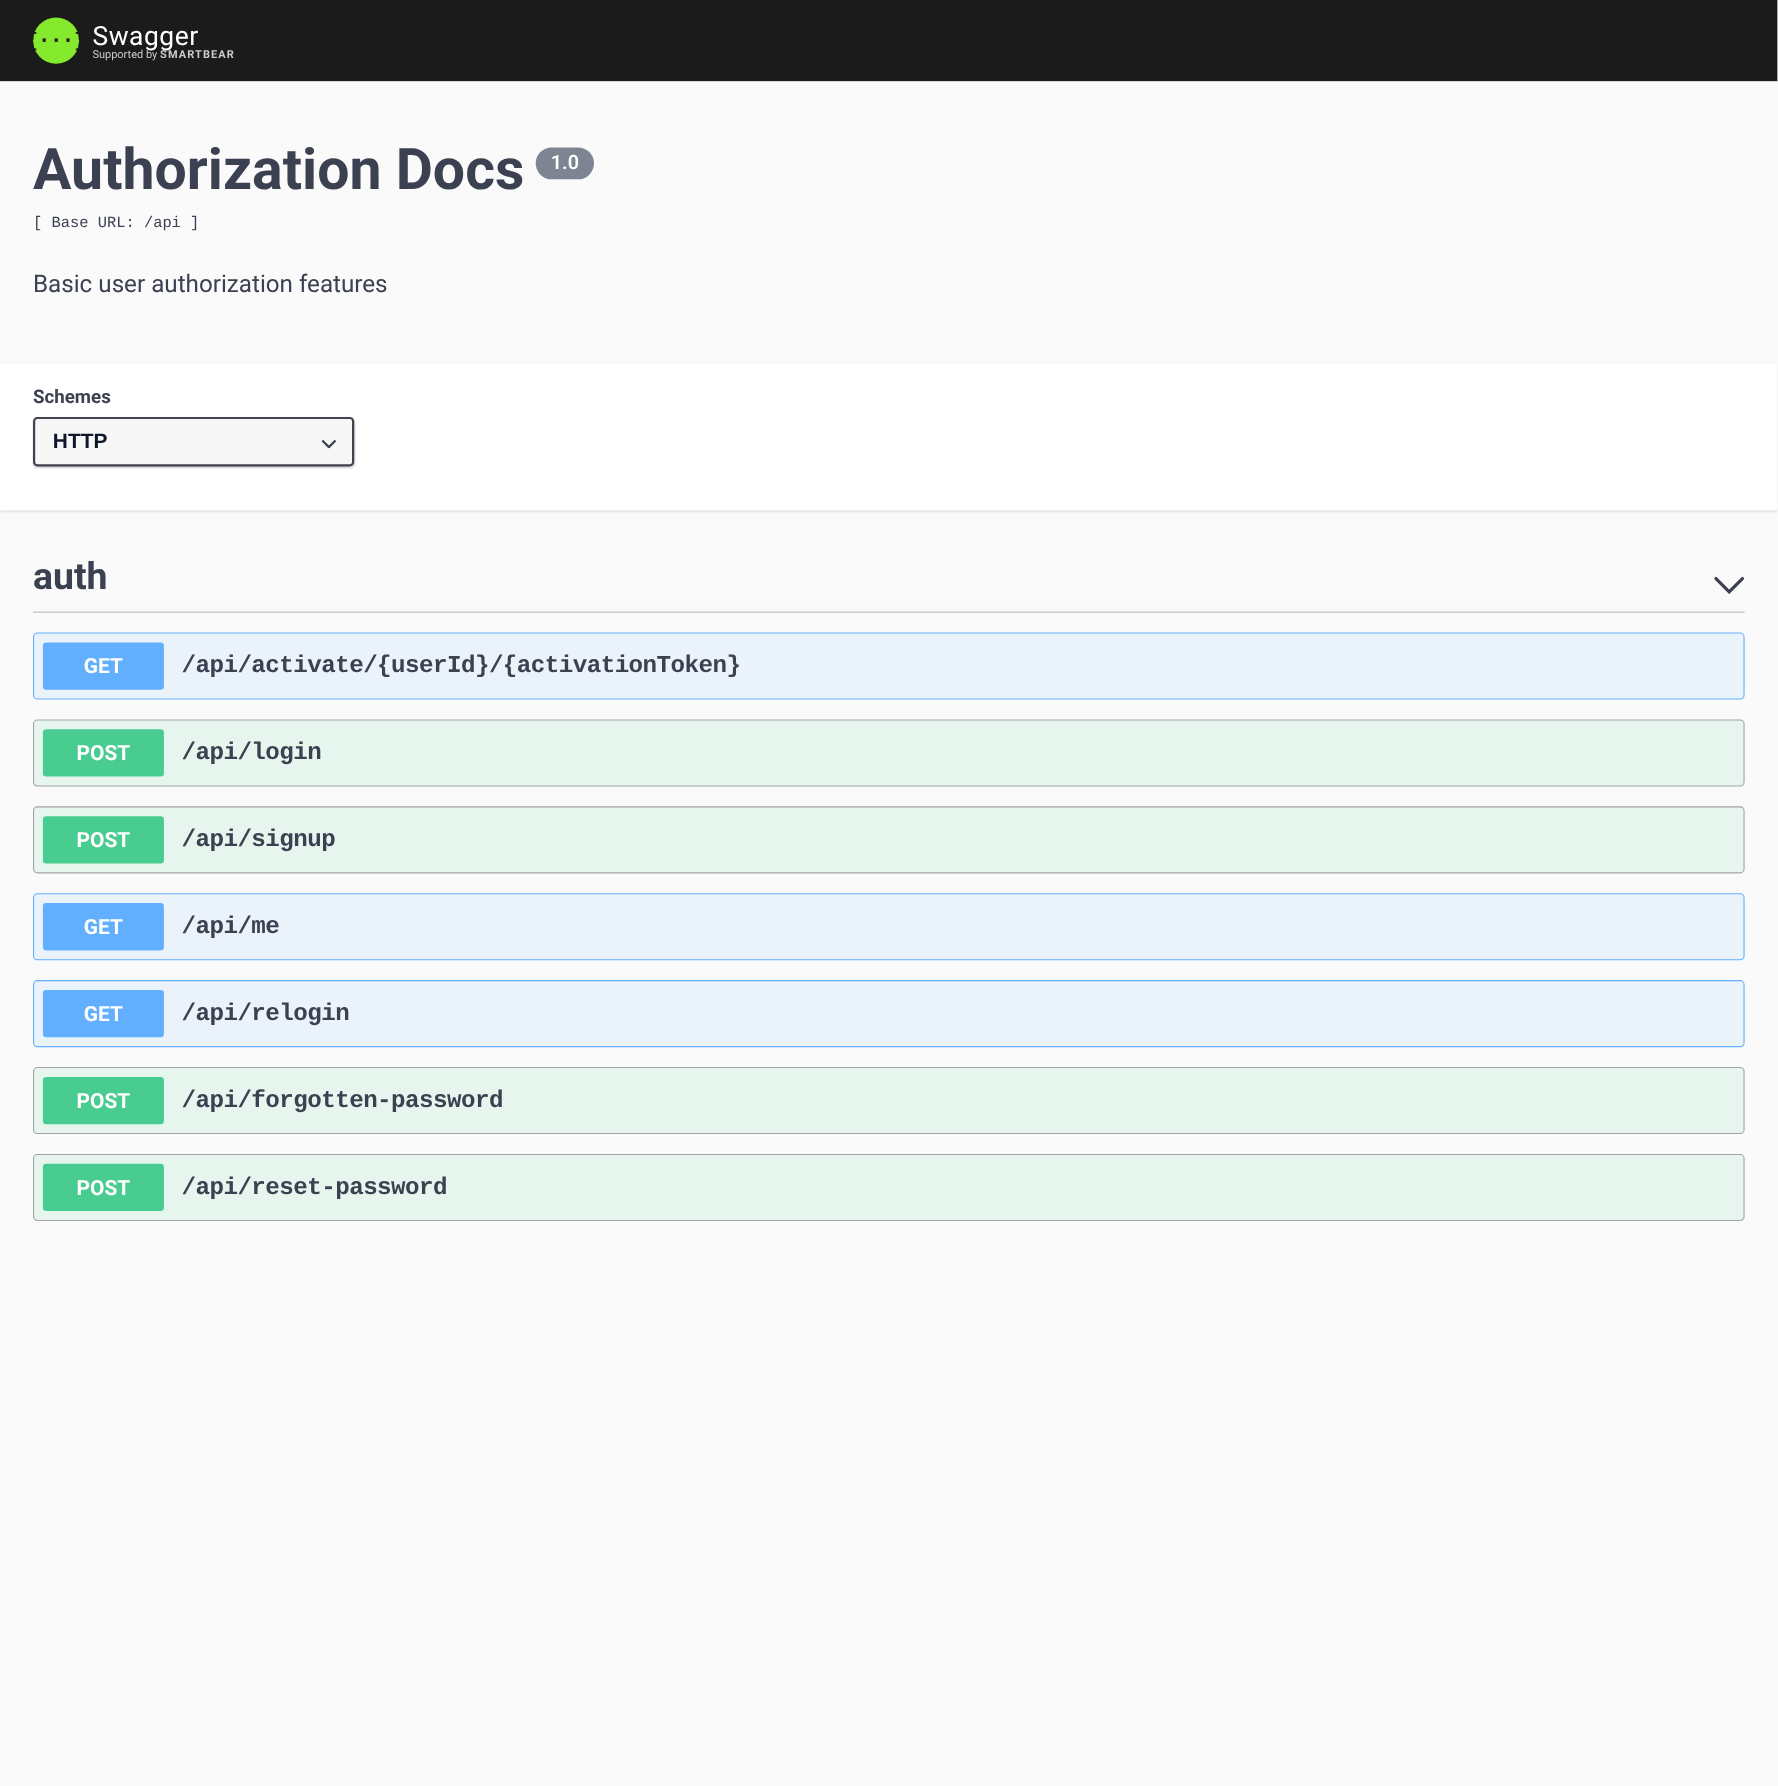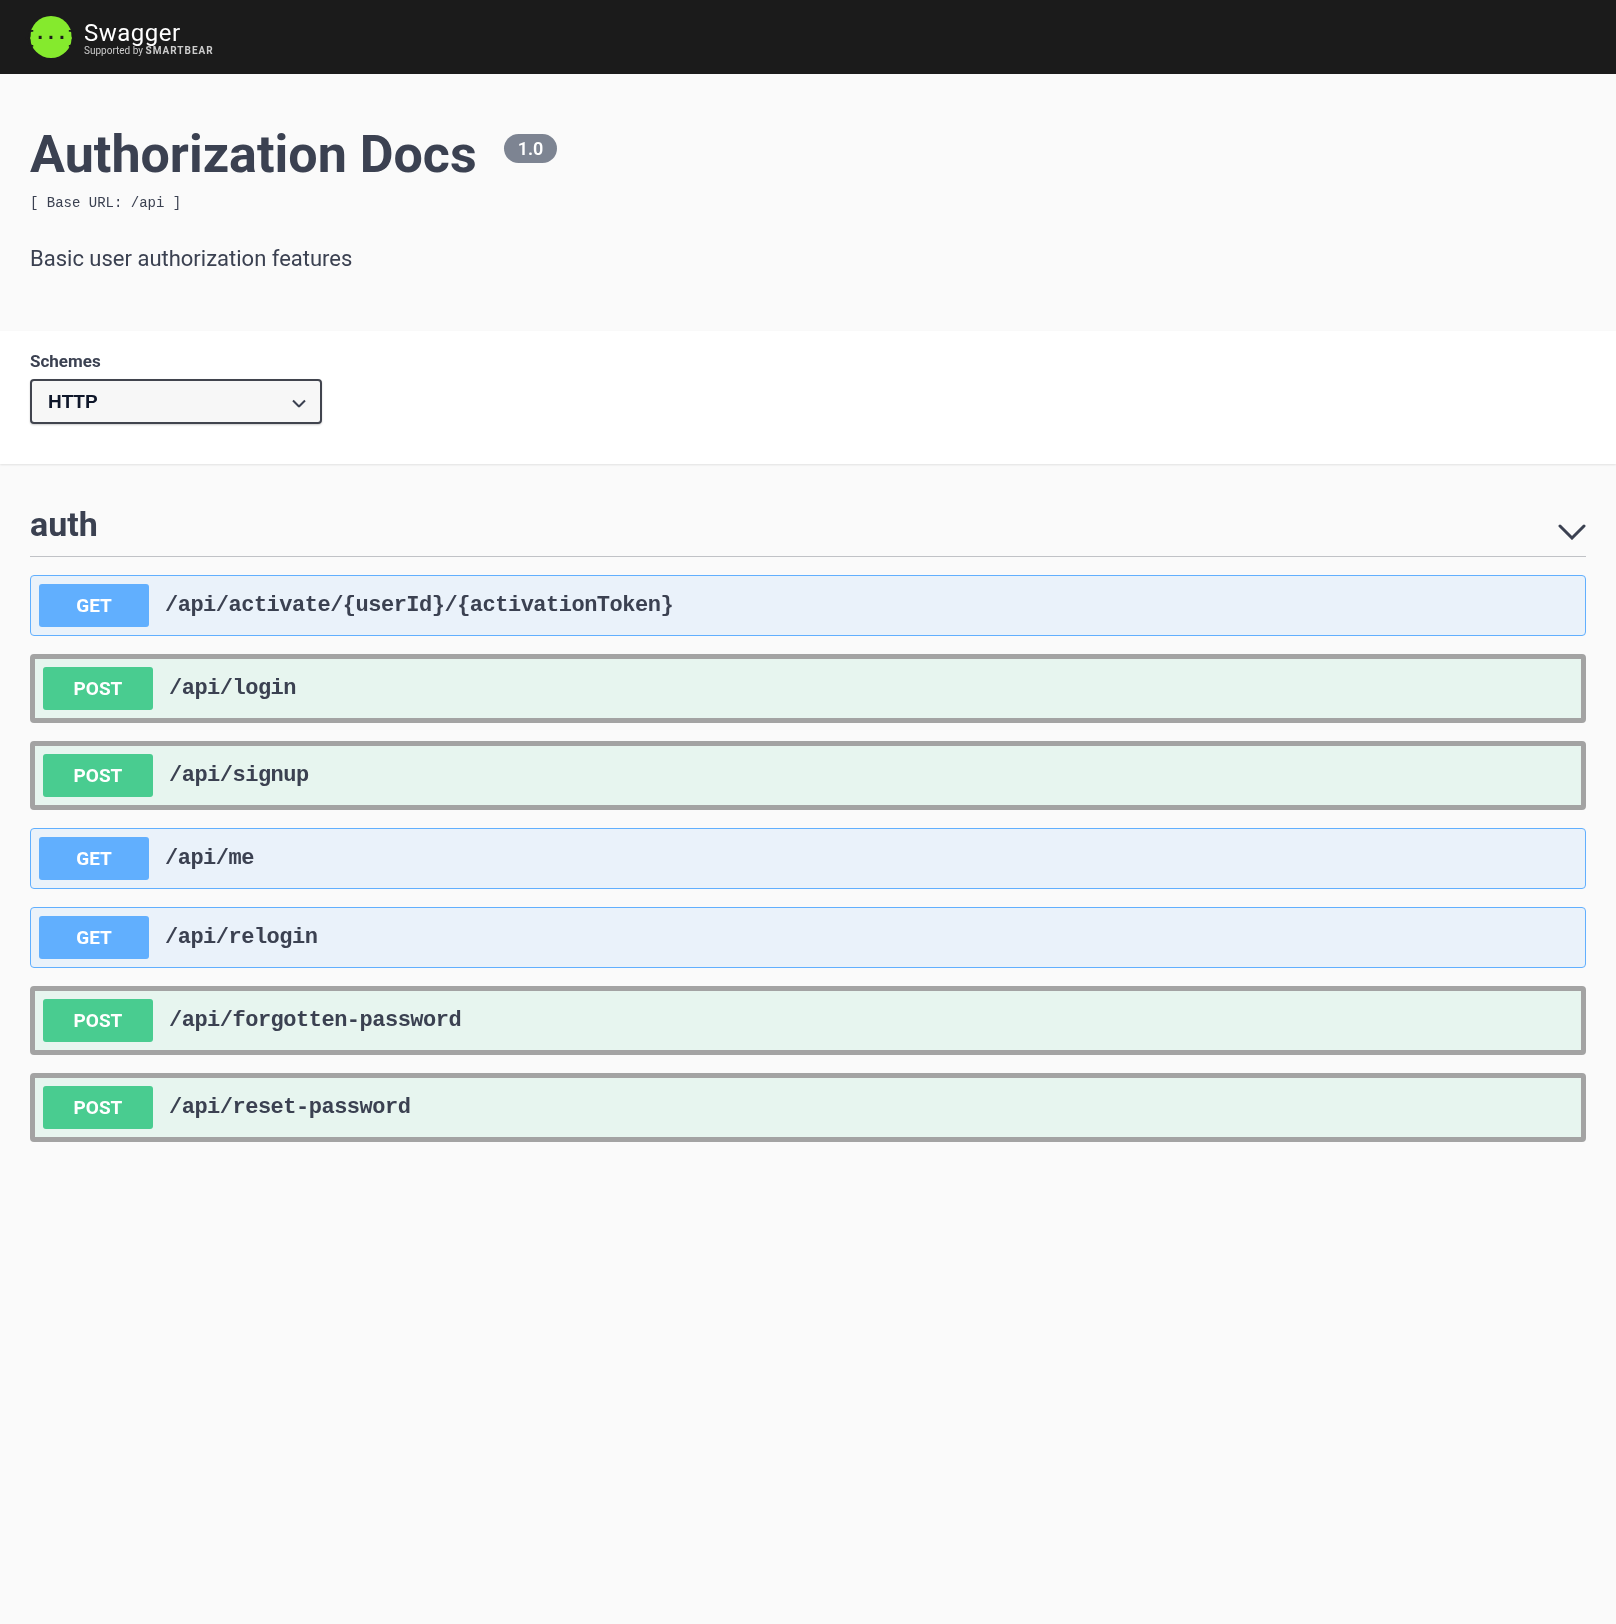--- a/index.html
+++ b/index.html
@@ -60,21 +60,21 @@
     .info-section {
       padding: 50px 30px 60px 30px;
       background: #fafafa;
     }
     .title {
       font-size: 52px;
       font-weight: 700;
       color: #3b4151;
       display: flex;
       align-items: flex-start;
-      gap: 27px;
+      gap: 10px;
     }
     .version-badge {
       background: #7d8492;
       color: #fff;
       font-size: 18px;
       font-weight: 600;
       padding: 4px 14px;
       border-radius: 20px;
       margin-top: 10px;
     }
@@ -149,21 +149,21 @@
       align-items: center;
       padding: 8px;
       cursor: pointer;
     }
     .opblock-get {
       background: rgba(97,175,254,0.1);
       border: 1px solid #61affe;
     }
     .opblock-post {
       background: rgba(73,204,144,0.1);
-      border: 5px solid #a3a3a3;
+      border: 1px solid #a3a3a3;
     }
     .method-badge {
       min-width: 110px;
       padding: 10px 0;
       text-align: center;
       border-radius: 3px;
       font-weight: 700;
       color: #fff;
       font-size: 19px;
       margin-right: 16px;

